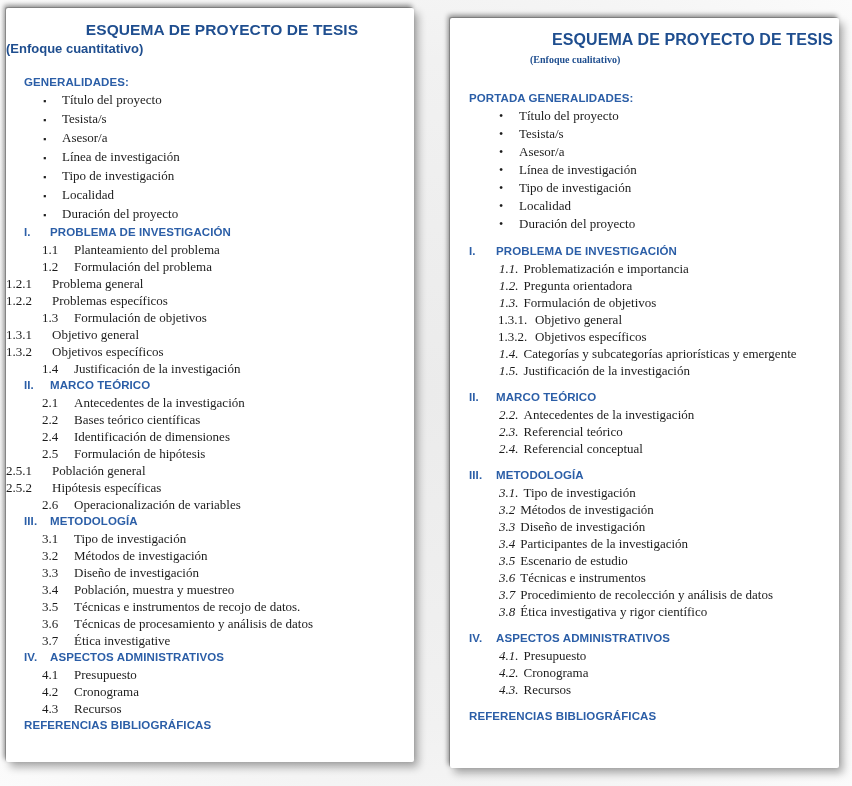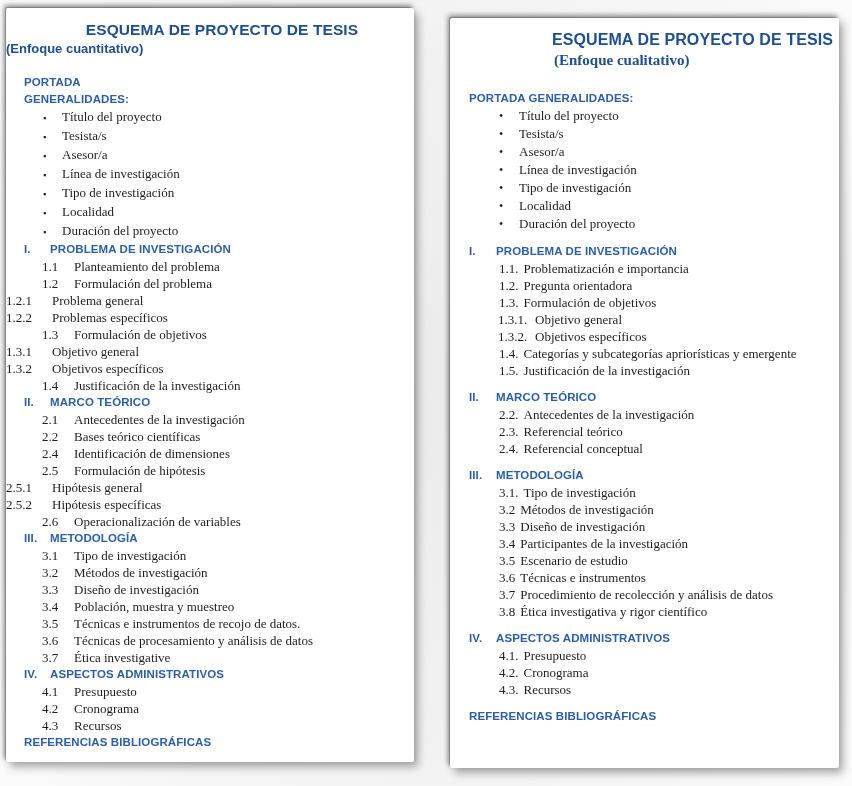--- a/index.html
+++ b/index.html
@@ -21,22 +21,22 @@
     font-weight:bold;font-size:15.5px;line-height:20px;letter-spacing:.1px;
     color:var(--title-blue,#1f4e8f);text-align:center;
   }
   .panel-left .title{padding-left:24px;}
   .panel-right .title{font-size:16px;text-align:right;padding-right:6px;}
   .subtitle{
     font-weight:bold;font-size:13px;line-height:18px;
     color:var(--title-blue,#1f4e8f);
   }
   .panel-right .subtitle{
-    font-family:"Liberation Serif",serif;font-size:15px;line-height:20px;
-    text-align:left;padding-left:104px;
+    font-family:"Liberation Serif",serif;font-size:10px;line-height:20px;
+    text-align:left;padding-left:80px;
   }
 
   .outline{margin-top:16px;}
   .panel-right .outline{margin-top:20px;}
 
   .ln{
     display:flex;align-items:baseline;white-space:nowrap;overflow:hidden;
     line-height:17px;font-size:13px;color:var(--ink,#1c1c1c);
     font-family:"Liberation Serif",serif;
   }
@@ -51,39 +51,36 @@
   
   .panel-left .ln-heading{padding-left:18px;}
   .panel-left .ln-section .num{margin-left:18px;width:26px;}
   .panel-left .ln-item  .num{margin-left:36px;width:32px;font-family:Liberation Serif, serif;}
   .panel-left .ln-sub   .num{width:46px;}
   .panel-left .ln-bullet .glyph{margin-left:37px;width:19px;font-size:9px;}
 
   
   .panel-right .ln-heading{padding-left:19px;text-align:right;}
   .panel-right .ln-section .num{margin-left:19px;width:27px;}
-  .panel-right .ln-item  .num{margin-left:49px;margin-right:5px;}
+  .panel-right .ln-item  .num{margin-left:49px;margin-right:5px;font-style:italic;}
   .panel-right .ln-sub   .num{margin-left:48px;width:37px;}
   .panel-right .ln-bullet .glyph{margin-left:49px;width:20px;font-size:12px;}
 </style>
 </head>
 <body>
 
 <div class="stage">
 
   <section class="panel panel-left">
     <header class="panel-header">
       <div class="title">ESQUEMA DE PROYECTO DE TESIS</div>
       <div class="subtitle">(Enfoque cuantitativo)</div>
     </header>
     <div class="outline" id="outline-0">
         <div class="ln ln-heading">
-          <span class="txt">PORTADA</span>
-        </div>
-        <div class="ln ln-heading">
           <span class="txt">GENERALIDADES:</span>
         </div>
         <div class="ln ln-bullet">
           <span class="glyph">▪</span>
           <span class="txt">Título del proyecto</span>
         </div>
         <div class="ln ln-bullet">
           <span class="glyph">▪</span>
           <span class="txt">Tesista/s</span>
         </div>
@@ -158,21 +155,21 @@
         <div class="ln ln-item">
           <span class="num">2.4</span>
           <span class="txt">Identificación de dimensiones</span>
         </div>
         <div class="ln ln-item">
           <span class="num">2.5</span>
           <span class="txt">Formulación de hipótesis</span>
         </div>
         <div class="ln ln-sub">
           <span class="num">2.5.1</span>
-          <span class="txt">Hipótesis general</span>
+          <span class="txt">Población general</span>
         </div>
         <div class="ln ln-sub">
           <span class="num">2.5.2</span>
           <span class="txt">Hipótesis específicas</span>
         </div>
         <div class="ln ln-item">
           <span class="num">2.6</span>
           <span class="txt">Operacionalización de variables</span>
         </div>
         <div class="ln ln-section">

